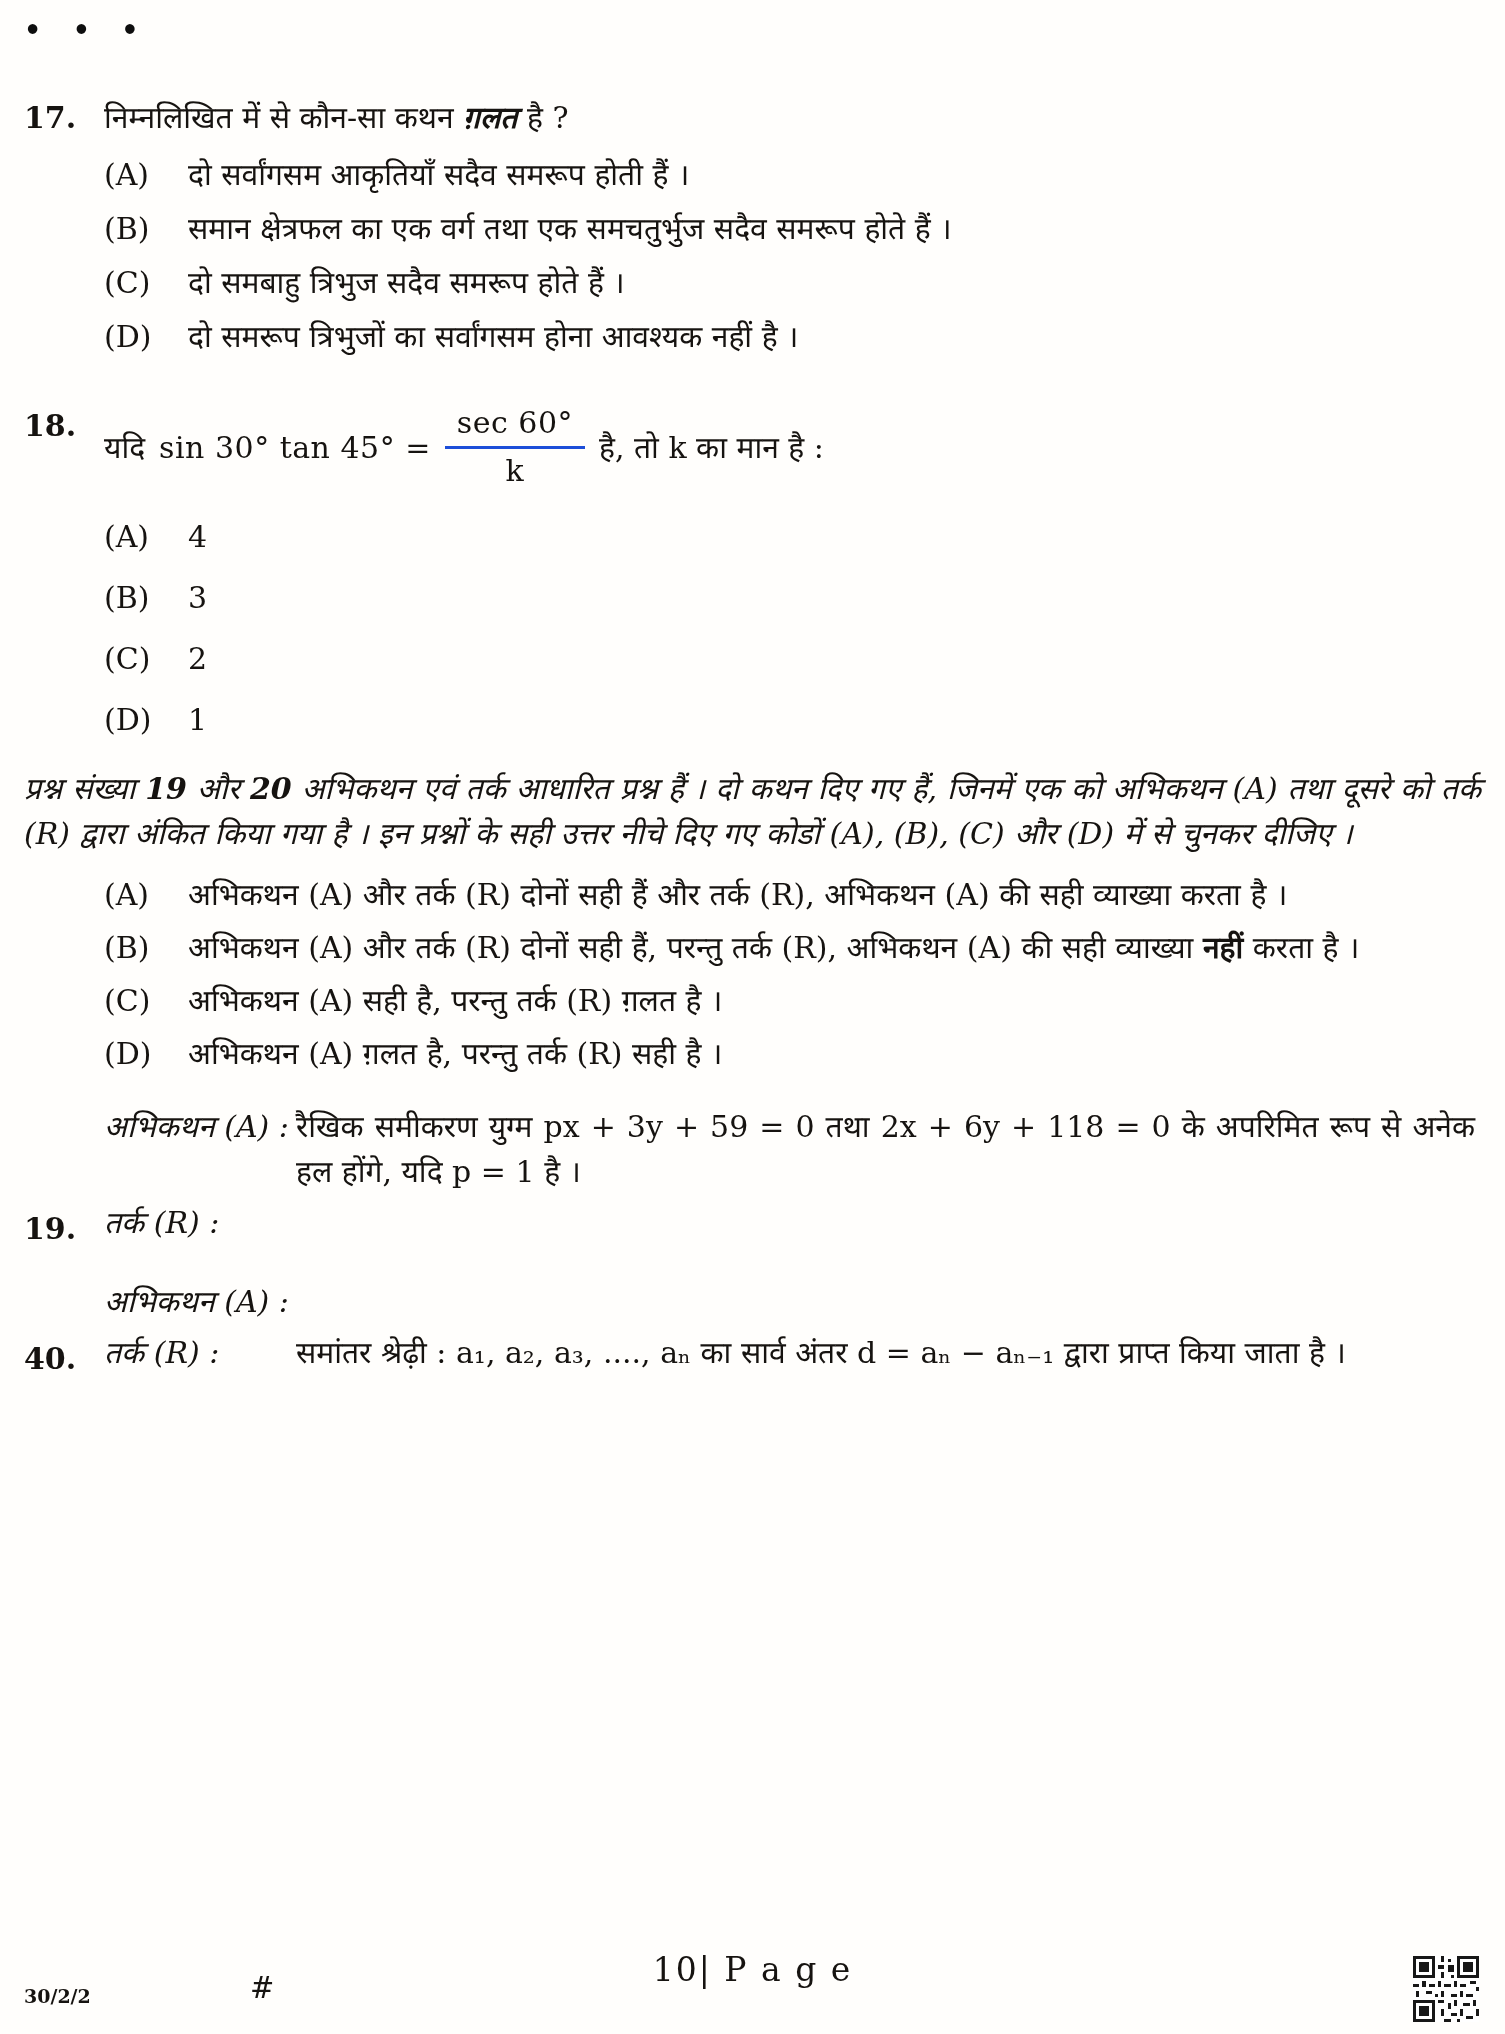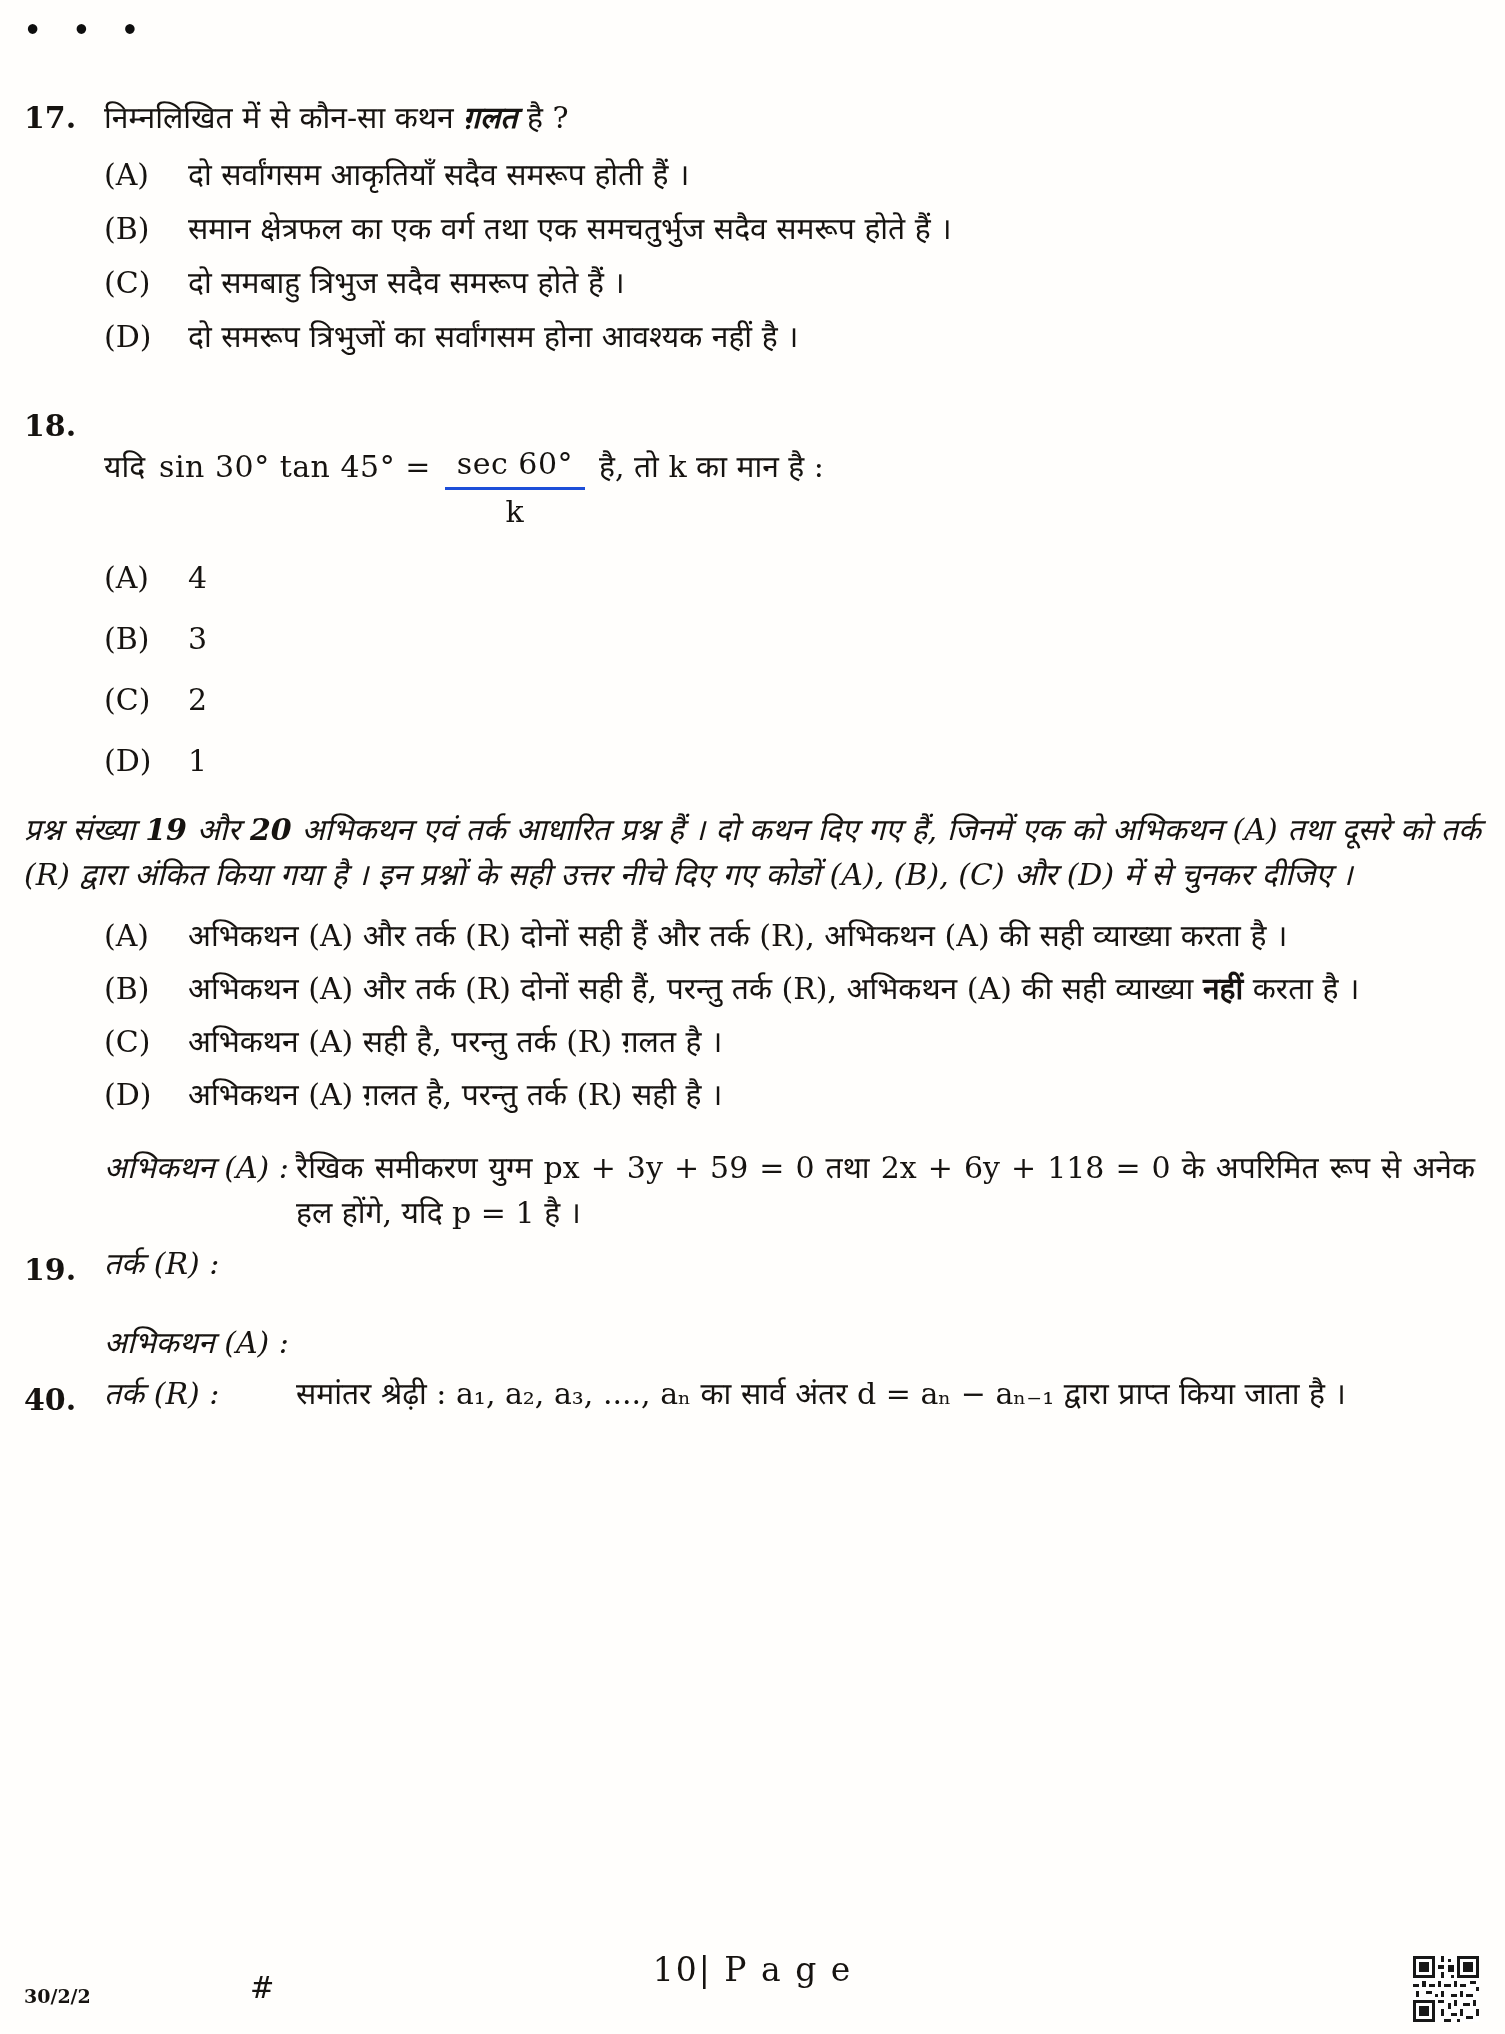--- a/index.html
+++ b/index.html
@@ -22,21 +22,21 @@
 
   .opts { margin-left:80px; margin-top:12px; }
   .opt-row { display:flex; margin-bottom:9px; }
   .opt-row.wide { margin-bottom:16px; }
   .opt-label { flex:0 0 84px; }
   .opt-text { flex:1; text-align:justify; padding-right:10px; }
 
   .emph { font-style:italic; font-weight:700; }
   .bold { font-weight:700; }
 
-  .eq-line { display:flex; flex:1; gap:14px; flex-wrap:nowrap;margin-top:41px; }
+  .eq-line { display:flex; align-items:center; flex:1; gap:14px; flex-wrap:nowrap; }
   .math { letter-spacing:0.5px; white-space:nowrap; }
   .fraction { display:inline-flex; flex-direction:column; align-items:center; line-height:1.35; }
   .fraction .num { padding:0 12px 3px 12px; border-bottom:3px solid #1d4ed8; white-space:nowrap; }
   .fraction .den { padding-top:2px; }
   .q18-opts { margin-top:22px; }
 
   .instructions { margin-top:24px; font-style:italic; text-align:justify; }
   .bold-num { font-weight:700; }
 
   .codes { margin-top:16px; margin-left:80px; }

